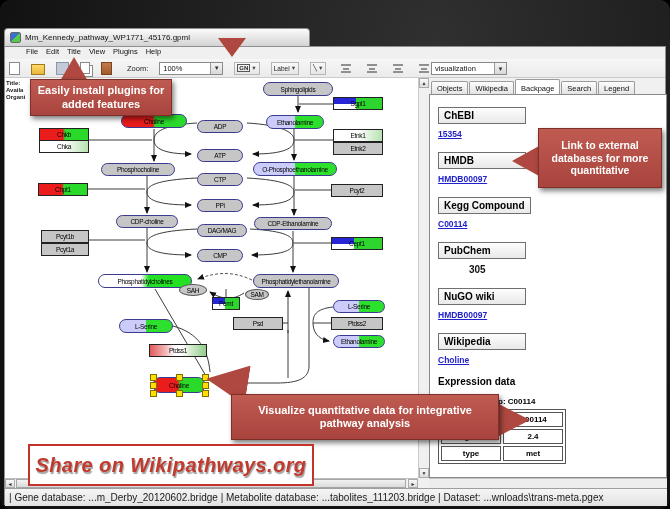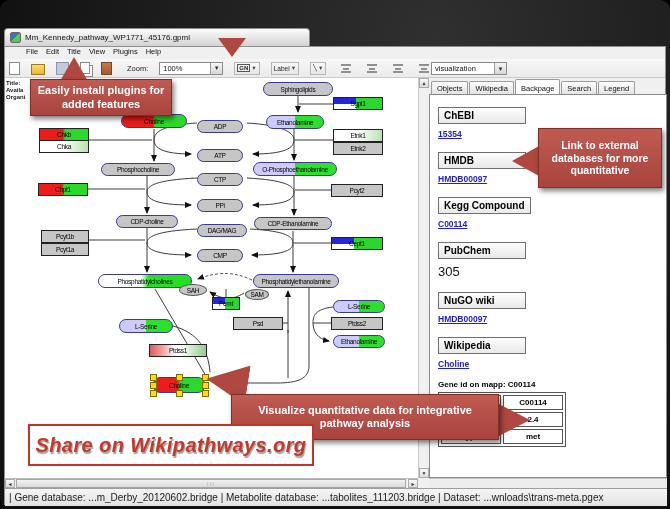--- a/index.html
+++ b/index.html
@@ -76,36 +76,36 @@
   #tabs{position:absolute;left:2px;top:1px;height:16px;display:flex;gap:1px;}
   .tab{font-size:7.5px;color:#111;padding:2px 5px 1px;margin-top:2px;background:linear-gradient(#fdfdfd,#e1e1e1);
     border:1px solid #9b9b9b;border-bottom:none;border-radius:2px 2px 0 0;}
   .tab.active{background:#fff;margin-top:0;padding-top:4px;font-weight:normal;}
   #panel-content{position:absolute;left:0;top:16px;width:238px;height:384px;box-sizing:border-box;
     background:#fff;border:1px solid #8a8a8a;padding:10px 8px;overflow:hidden;}
   #panel-bottom{position:absolute;left:0;top:400px;width:238px;height:10px;background:#ededed;border-top:1px solid #c2c2c2;box-sizing:border-box;}
   .bp-header{display:inline-block;min-width:76px;border:1px solid #6f6f6f;background:linear-gradient(#fdfdfd,#e9e9e9);
     padding:2px 5px;font-size:10px;font-weight:bold;color:#000;margin-bottom:5px;}
   .bp-link{font-size:8.5px;font-weight:bold;color:#2121cc;text-decoration:underline;margin-bottom:11px;cursor:pointer;}
-  .bp-plain{font-size:13px;font-weight:normal;color:#111;margin-bottom:11px;}
+  .bp-plain{font-size:10px;font-weight:bold;color:#111;margin-bottom:11px;margin-left:31px;}
   #exp-heading{font-size:10px;font-weight:bold;margin:6px 0 10px;}
   #gene-line{font-size:8px;font-weight:bold;margin-bottom:3px;}
   #bp-table{border-collapse:separate;border-spacing:2px;border:1px solid #555;background:#fff;}
   #bp-table td{border:1px solid #555;font-size:8px;font-weight:bold;text-align:center;padding:2px 3px;min-width:52px;}
   
   #statusbar{position:absolute;left:0;top:441px;width:662px;height:18px;box-sizing:border-box;
     background:linear-gradient(#f5f5f5,#e2e2e2);border-top:1px solid #9e9e9e;
     font-size:10px;color:#1a1a1a;padding:3px 4px;white-space:nowrap;overflow:hidden;}
   
   .callout{position:absolute;z-index:50;background:linear-gradient(180deg,#c05b52,#a8443d);
     border:1px solid #7e2f2a;box-shadow:2px 3px 5px rgba(0,0,0,.5);color:#fff;font-weight:bold;
     font-size:11px;line-height:1.2;text-align:center;display:flex;align-items:center;justify-content:center;
     padding:3px 6px;box-sizing:border-box;}
   .co-arrow{position:absolute;z-index:49;background:#ae4840;}
-  #share-box{position:absolute;left:28px;top:424px;width:282px;height:38px;z-index:50;background:#fff;
+  #share-box{position:absolute;left:28px;top:444px;width:282px;height:38px;z-index:50;background:#fff;
     border:2px solid #c2342a;display:flex;align-items:center;justify-content:center;
     font-size:20px;font-weight:bold;font-style:italic;color:#c2392d;letter-spacing:.4px;
     text-shadow:1px 2px 1px rgba(130,130,130,.75);}
 </style>
 </head>
 <body>
 
 <div id="stage">
 
   <div id="titlebar">
@@ -256,20 +256,21 @@
     <div id="panel">
       <div id="tabs">
           <span class="tab">Objects</span>
           <span class="tab">Wikipedia</span>
           <span class="tab active">Backpage</span>
           <span class="tab">Search</span>
           <span class="tab">Legend</span>
         </div>
       <div id="panel-content">
         <div id="bp-sections"><div class="bp-header">ChEBI</div><div class="bp-link">15354</div><div class="bp-header">HMDB</div><div class="bp-link">HMDB00097</div><div class="bp-header">Kegg Compound</div><div class="bp-link">C00114</div><div class="bp-header">PubChem</div><div class="bp-plain">305</div><div class="bp-header">NuGO wiki</div><div class="bp-link">HMDB00097</div><div class="bp-header">Wikipedia</div><div class="bp-link">Choline</div></div>
+        <div id="exp-heading">Expression data</div>
         <div id="gene-line">Gene id on mapp: C00114</div>
         <table id="bp-table">
             <tbody>
               <tr>
                 <td>Sample name</td>
                 <td>C00114</td>
               </tr>
               <tr>
                 <td>log2FC</td>
                 <td>2.4</td>

